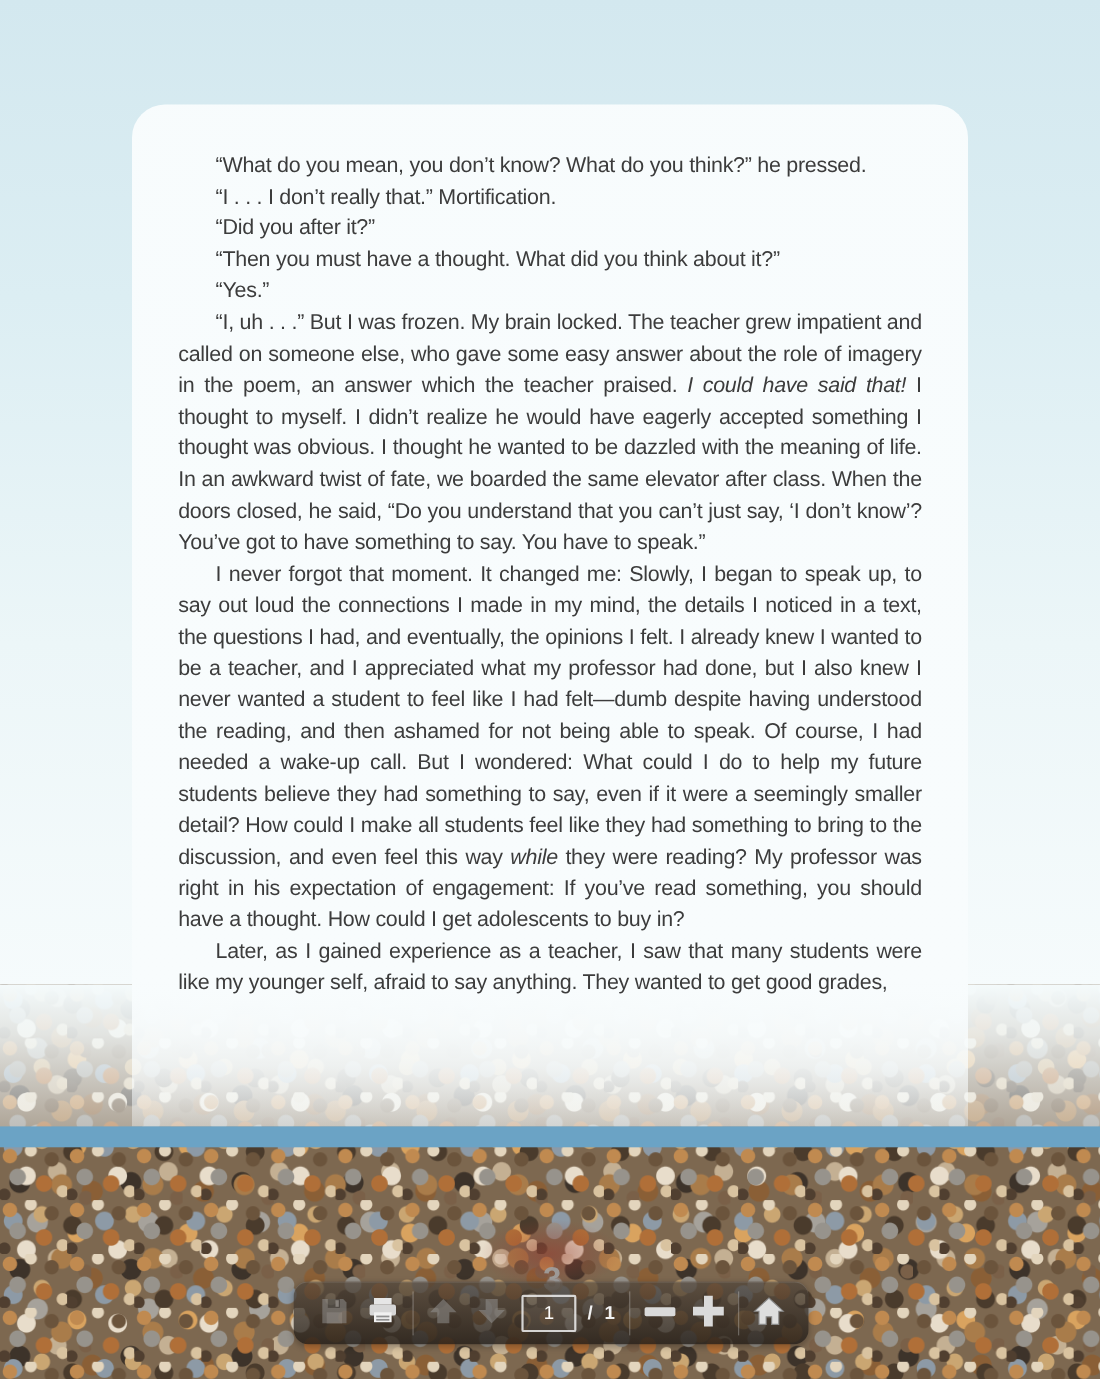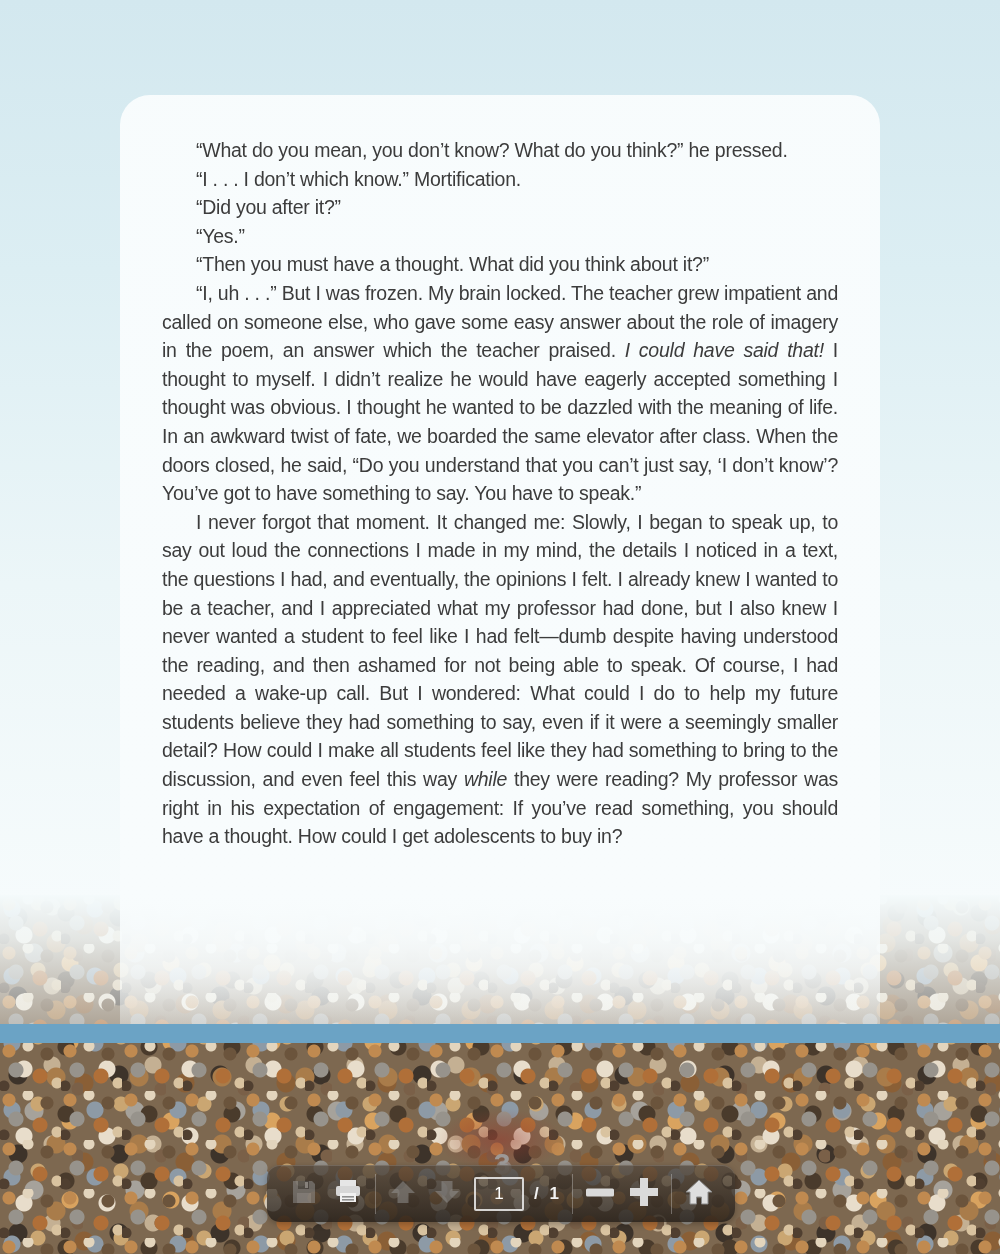--- a/index.html
+++ b/index.html
@@ -101,26 +101,27 @@
 </head>
 <body>
 
 <div class="sky"></div>
 <div class="pebbles"></div>
 <div class="fog"></div>
 
 <div class="page">
   <div class="page-text">
       <p><span>“What do you mean, you don’t know? What do you think?” he pressed.</span></p>
-      <p><span>“I . . . I don’t which know.” Mortification.</span></p>
+      <p><span>“I . . . I don’t really that.” Mortification.</span></p>
       <p><span>“Did you after it?”</span></p>
+      <p><span>“Then you must have a thought. What did you think about it?”</span></p>
       <p><span>“Yes.”</span></p>
-      <p><span>“Then you must have a thought. What did you think about it?”</span></p>
       <p><span>“I, uh . . .” But I was frozen. My brain locked. The teacher grew impatient and called on someone else, who gave some easy answer about the role of imagery in the poem, an answer which the teacher praised. </span><i>I could have said that!</i><span> I thought to myself. I didn’t realize he would have eagerly accepted something I thought was obvious. I thought he wanted to be dazzled with the meaning of life. In an awkward twist of fate, we boarded the same elevator after class. When the doors closed, he said, “Do you understand that you can’t just say, ‘I don’t know’? You’ve got to have something to say. You have to speak.”</span></p>
       <p><span>I never forgot that moment. It changed me: Slowly, I began to speak up, to say out loud the connections I made in my mind, the details I noticed in a text, the questions I had, and eventually, the opinions I felt. I already knew I wanted to be a teacher, and I appreciated what my professor had done, but I also knew I never wanted a student to feel like I had felt—dumb despite having understood the reading, and then ashamed for not being able to speak. Of course, I had needed a wake-up call. But I wondered: What could I do to help my future students believe they had something to say, even if it were a seemingly smaller detail? How could I make all students feel like they had something to bring to the discussion, and even feel this way </span><i>while</i><span> they were reading? My professor was right in his expectation of engagement: If you’ve read something, you should have a thought. How could I get adolescents to buy in?</span></p>
+      <p><span>Later, as I gained experience as a teacher, I saw that many students were like my younger self, afraid to say anything. They wanted to get good grades,</span></p>
     </div>
 </div>
 
 <div class="blue-bar"></div>
 <div class="page-watermark">3</div>
 
 <div class="toolbar">
   <button class="tb-btn dim" title="">
     <span>
       <svg width="28" height="28" viewBox="0 0 28 28">

